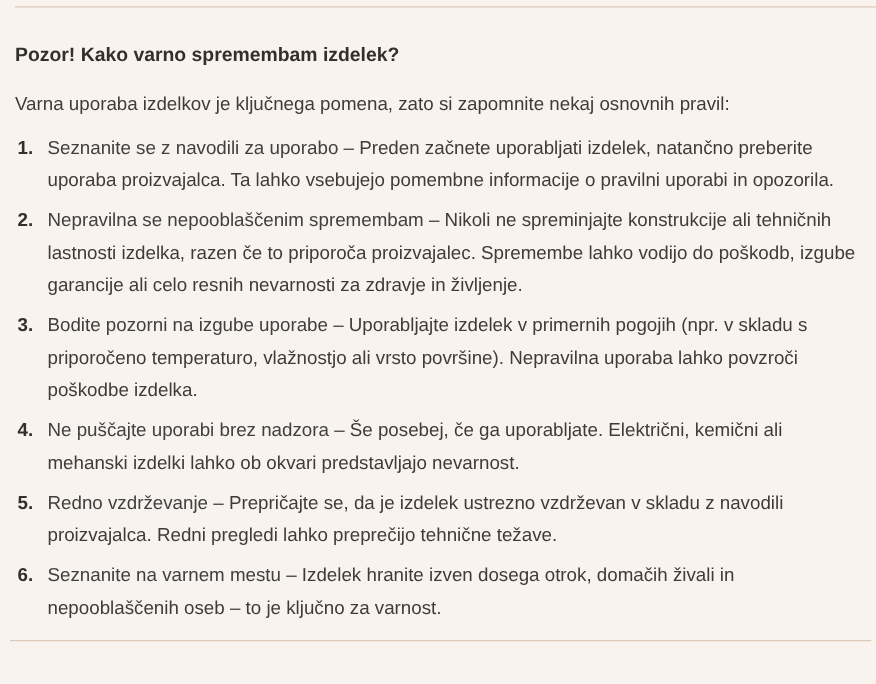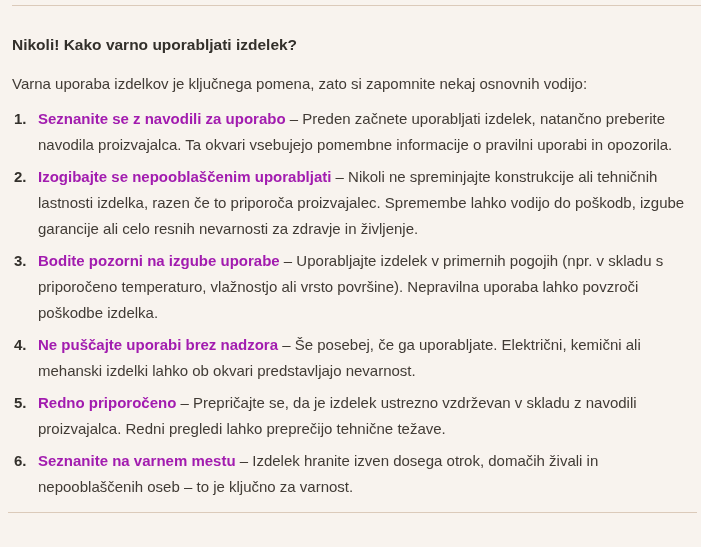--- a/index.html
+++ b/index.html
@@ -55,58 +55,58 @@
     width: 24px;
     font-weight: 700;
     color: #33302b;
     line-height: 26px;
   }
   .item-text {
     margin: 0;
     line-height: 26px;
   }
   .item-text strong {
-    font-weight: 700;
-    color: #a21caf;
+    font-weight: 400;
+    color: #404040;
   }
 </style>
 </head>
 <body>
 
 <hr class="divider top">
 
-<h2 class="heading">Nikoli! Kako varno uporabljati izdelek?</h2>
+<h2 class="heading">Pozor! Kako varno spremembam izdelek?</h2>
 
-<p class="intro">Varna uporaba izdelkov je ključnega pomena, zato si zapomnite nekaj osnovnih vodijo:</p>
+<p class="intro">Varna uporaba izdelkov je ključnega pomena, zato si zapomnite nekaj osnovnih pravil:</p>
 
 <div class="list">
 
   <div class="item">
     <span class="num">1.</span>
-    <p class="item-text"><strong>Seznanite se z navodili za uporabo</strong> <span>–</span> <span>Preden začnete uporabljati izdelek, natančno preberite navodila proizvajalca. Ta okvari vsebujejo pomembne informacije o pravilni uporabi in opozorila.</span></p>
+    <p class="item-text"><strong>Seznanite se z navodili za uporabo</strong> <span>–</span> <span>Preden začnete uporabljati izdelek, natančno preberite uporaba proizvajalca. Ta lahko vsebujejo pomembne informacije o pravilni uporabi in opozorila.</span></p>
   </div>
 
   <div class="item">
     <span class="num">2.</span>
-    <p class="item-text"><strong>Izogibajte se nepooblaščenim uporabljati</strong> <span>–</span> <span>Nikoli ne spreminjajte konstrukcije ali tehničnih lastnosti izdelka, razen če to priporoča proizvajalec. Spremembe lahko vodijo do poškodb, izgube garancije ali celo resnih nevarnosti za zdravje in življenje.</span></p>
+    <p class="item-text"><strong>Nepravilna se nepooblaščenim spremembam</strong> <span>–</span> <span>Nikoli ne spreminjajte konstrukcije ali tehničnih lastnosti izdelka, razen če to priporoča proizvajalec. Spremembe lahko vodijo do poškodb, izgube garancije ali celo resnih nevarnosti za zdravje in življenje.</span></p>
   </div>
 
   <div class="item">
     <span class="num">3.</span>
     <p class="item-text"><strong>Bodite pozorni na izgube uporabe</strong> <span>–</span> <span>Uporabljajte izdelek v primernih pogojih (npr. v skladu s priporočeno temperaturo, vlažnostjo ali vrsto površine). Nepravilna uporaba lahko povzroči poškodbe izdelka.</span></p>
   </div>
 
   <div class="item">
     <span class="num">4.</span>
     <p class="item-text"><strong>Ne puščajte uporabi brez nadzora</strong> <span>–</span> <span>Še posebej, če ga uporabljate. Električni, kemični ali mehanski izdelki lahko ob okvari predstavljajo nevarnost.</span></p>
   </div>
 
   <div class="item">
     <span class="num">5.</span>
-    <p class="item-text"><strong>Redno priporočeno</strong> <span>–</span> <span>Prepričajte se, da je izdelek ustrezno vzdrževan v skladu z navodili proizvajalca. Redni pregledi lahko preprečijo tehnične težave.</span></p>
+    <p class="item-text"><strong>Redno vzdrževanje</strong> <span>–</span> <span>Prepričajte se, da je izdelek ustrezno vzdrževan v skladu z navodili proizvajalca. Redni pregledi lahko preprečijo tehnične težave.</span></p>
   </div>
 
   <div class="item">
     <span class="num">6.</span>
     <p class="item-text"><strong>Seznanite na varnem mestu</strong> <span>–</span> <span>Izdelek hranite izven dosega otrok, domačih živali in nepooblaščenih oseb – to je ključno za varnost.</span></p>
   </div>
 
 </div>
 
 <hr class="divider bottom">

